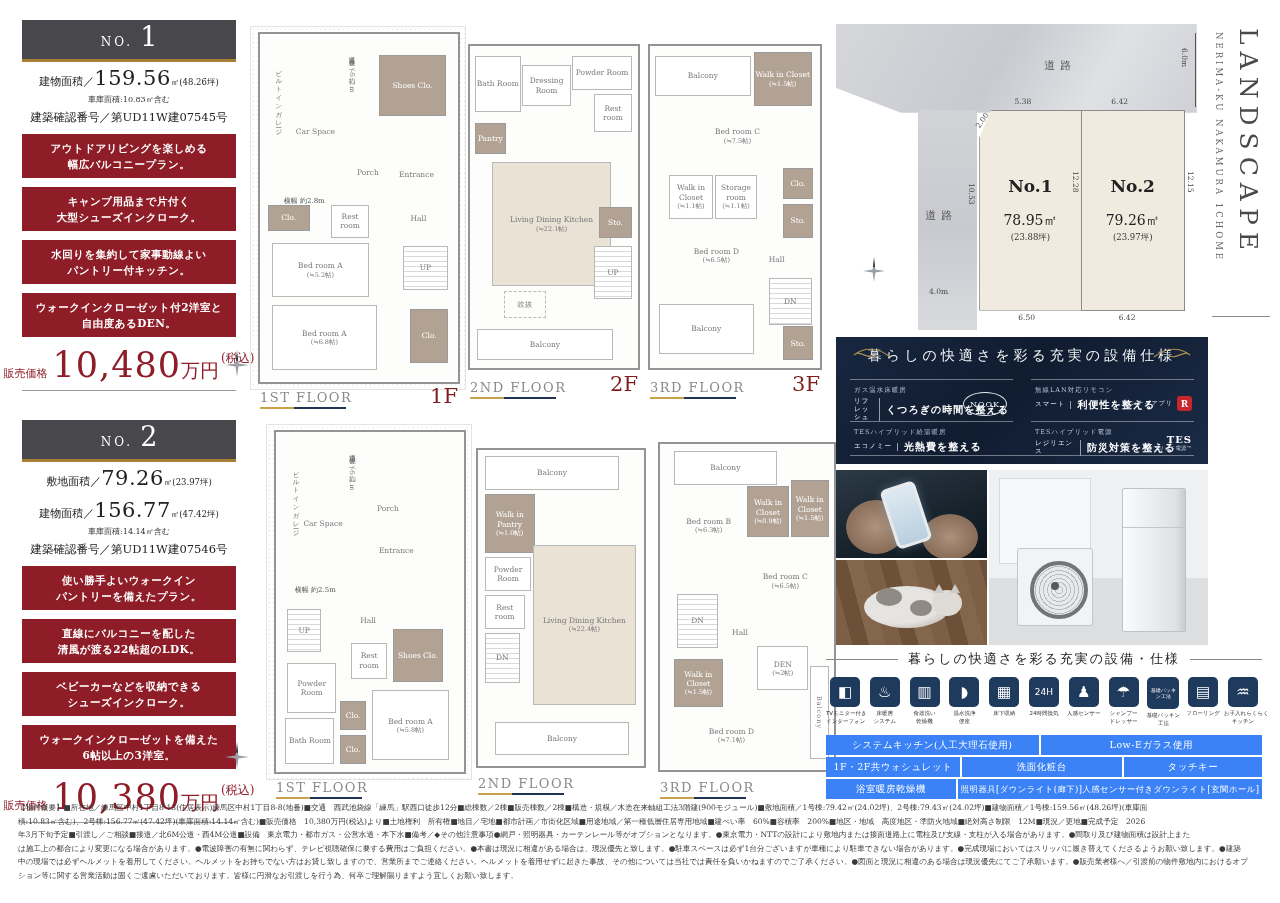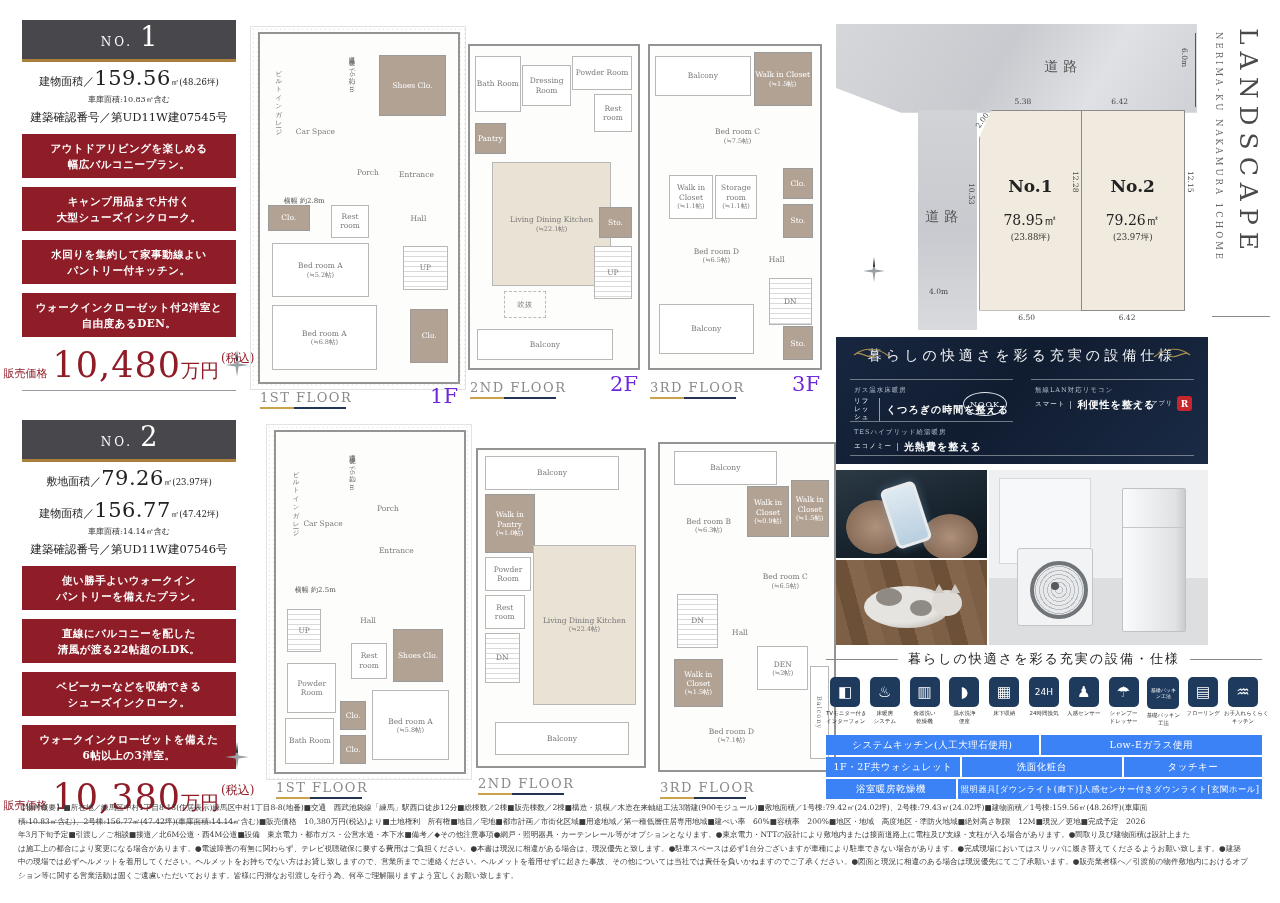--- a/index.html
+++ b/index.html
@@ -37,39 +37,39 @@
   .room .sz{font-size:6.5px}
   .brown{background:#b2a294;border-color:#9b9b9b;color:#fff}
   .beige{background:#eae2d5}
   .noline{border:none;background:transparent}
   .stairs{background:repeating-linear-gradient(180deg,#fff 0 4px,#d9d9d9 4px 5px)}
   .vtext{writing-mode:vertical-rl;position:absolute;font-size:6.5px;color:#777;letter-spacing:1px;
          display:flex;align-items:center}
   .dimtext{position:absolute;font-size:7px;color:#555;white-space:nowrap}
   .floorbar{position:absolute;font-size:13px;letter-spacing:1.5px;color:#8a8a8a;white-space:nowrap}
   .floorbar .bar{height:2px;margin-top:2px;background:linear-gradient(90deg,#c9a24b 0 40%,#223452 40% 100%)}
-  .bigF{position:absolute;font-size:21px;color:#6d28d9}
+  .bigF{position:absolute;font-size:21px;color:#7f1d1d}
 
   
   #site{position:absolute;left:836px;top:24px;width:372px;height:306px}
   .road-top{position:absolute;left:0;top:0;width:97%;height:29%;
             background:linear-gradient(120deg,#d6d7db,#c9cacf 45%,#e0e1e5 72%,#cfd0d5);
             clip-path:polygon(0 0,100% 0,100% 100%,18% 100%,0 72%)}
   .road-left{position:absolute;left:22%;top:28%;width:16%;height:72%;
              background:linear-gradient(#d2d3d7,#c9cacf 55%,#d9dade)}
   .lot{position:absolute;background:#f1ebdf;border:1px solid #8b8b8b;display:flex;flex-direction:column;
        align-items:center;justify-content:center}
   #lot1{left:38.5%;top:28%;width:27%;height:65%;clip-path:polygon(12% 0,100% 0,100% 100%,0 100%,0 14%)}
   #lot2{left:65.8%;top:28%;width:27.4%;height:65%}
   .lot .lname{font-size:17px;font-weight:bold;color:#222}
   .lot .larea{font-size:14px;color:#222;margin-top:16px}
   .lot .ltsubo{font-size:8.5px;color:#333;margin-top:2px}
   .sdim{position:absolute;font-size:7.5px;color:#444;white-space:nowrap}
   .sdim.v{writing-mode:vertical-rl}
-  .roadlbl{position:absolute;font-size:14px;letter-spacing:5px;color:#555}
+  .roadlbl{position:absolute;font-size:11px;letter-spacing:5px;color:#555}
   .dimline{position:absolute;background:#555}
 
   
   #lscol{position:absolute;left:1214px;top:28px;width:56px;height:282px}
   .en-loc{writing-mode:vertical-rl;position:absolute;left:0;top:4px;height:100%;
           font-size:8.5px;letter-spacing:3px;color:#666}
   .en-title{writing-mode:vertical-rl;position:absolute;left:20px;top:0;height:100%;
             font-size:25px;letter-spacing:7px;color:#4a4a4a}
   #lsrule{position:absolute;left:1212px;top:316px;width:58px;height:1px;background:#8a8a8a}
 
@@ -554,20 +554,31 @@
           <span class="badge-rlogo">R</span>
         </div>
       </div>
       <div class="sp-cell">
         <div class="sp-cat">TESハイブリッド給湯暖房</div>
         <div class="sp-row">
           <span class="sp-tag">エコノミー</span>
           <span class="sp-desc">光熱費を整える</span>
         </div>
       </div>
+      <div class="sp-cell">
+        <div class="sp-cat">TESハイブリッド電源</div>
+        <div class="sp-row">
+          <span class="sp-tag">レジリエンス</span>
+          <span class="sp-desc">防災対策を整える</span>
+        </div>
+        <div class="badge-tes">
+          <div class="tes-main">TES</div>
+          <div class="tes-sub">ハイブリッド電源™</div>
+        </div>
+      </div>
     </div>
   </div>
 
   <div class="photo" id="photo-phone">
     <div class="hand" style="left:10px;top:30px;width:60px;height:54px"></div>
     <div class="hand" style="left:86px;top:44px;width:56px;height:46px"></div>
     <div class="phone-body">
         <div class="phone-screen"></div>
       </div>
   </div>

